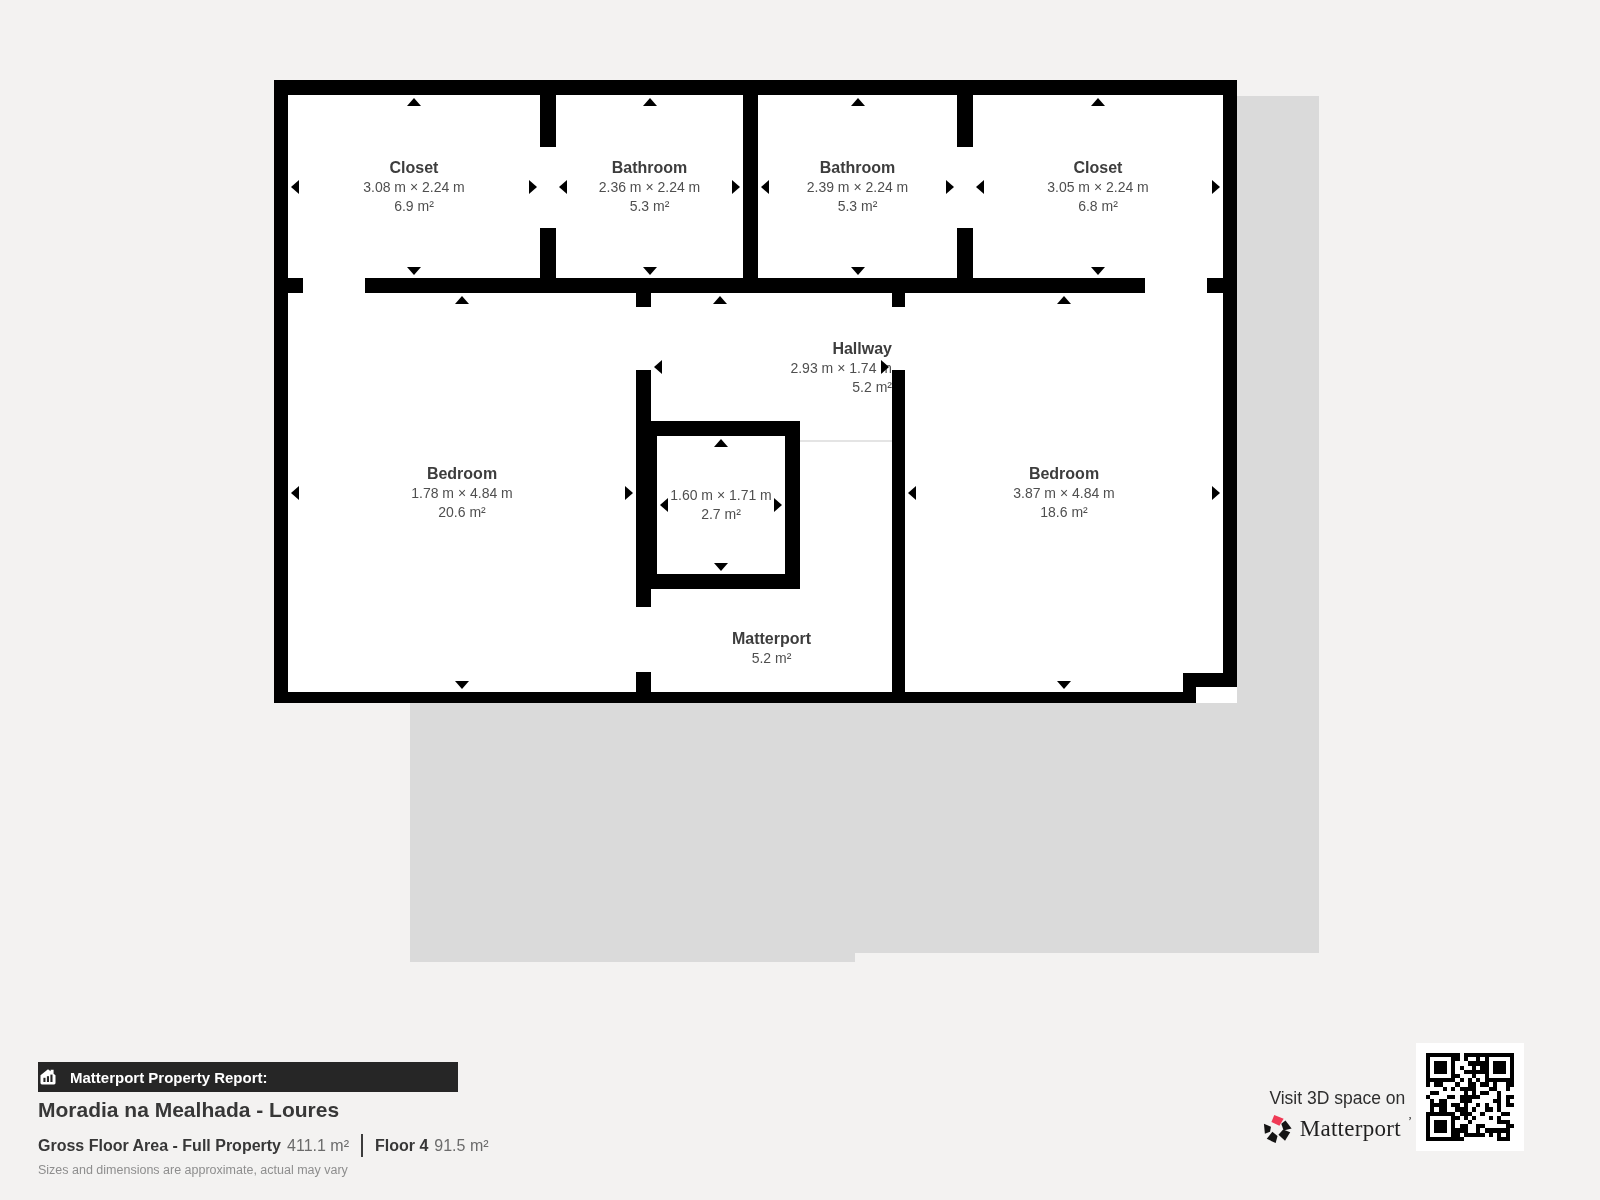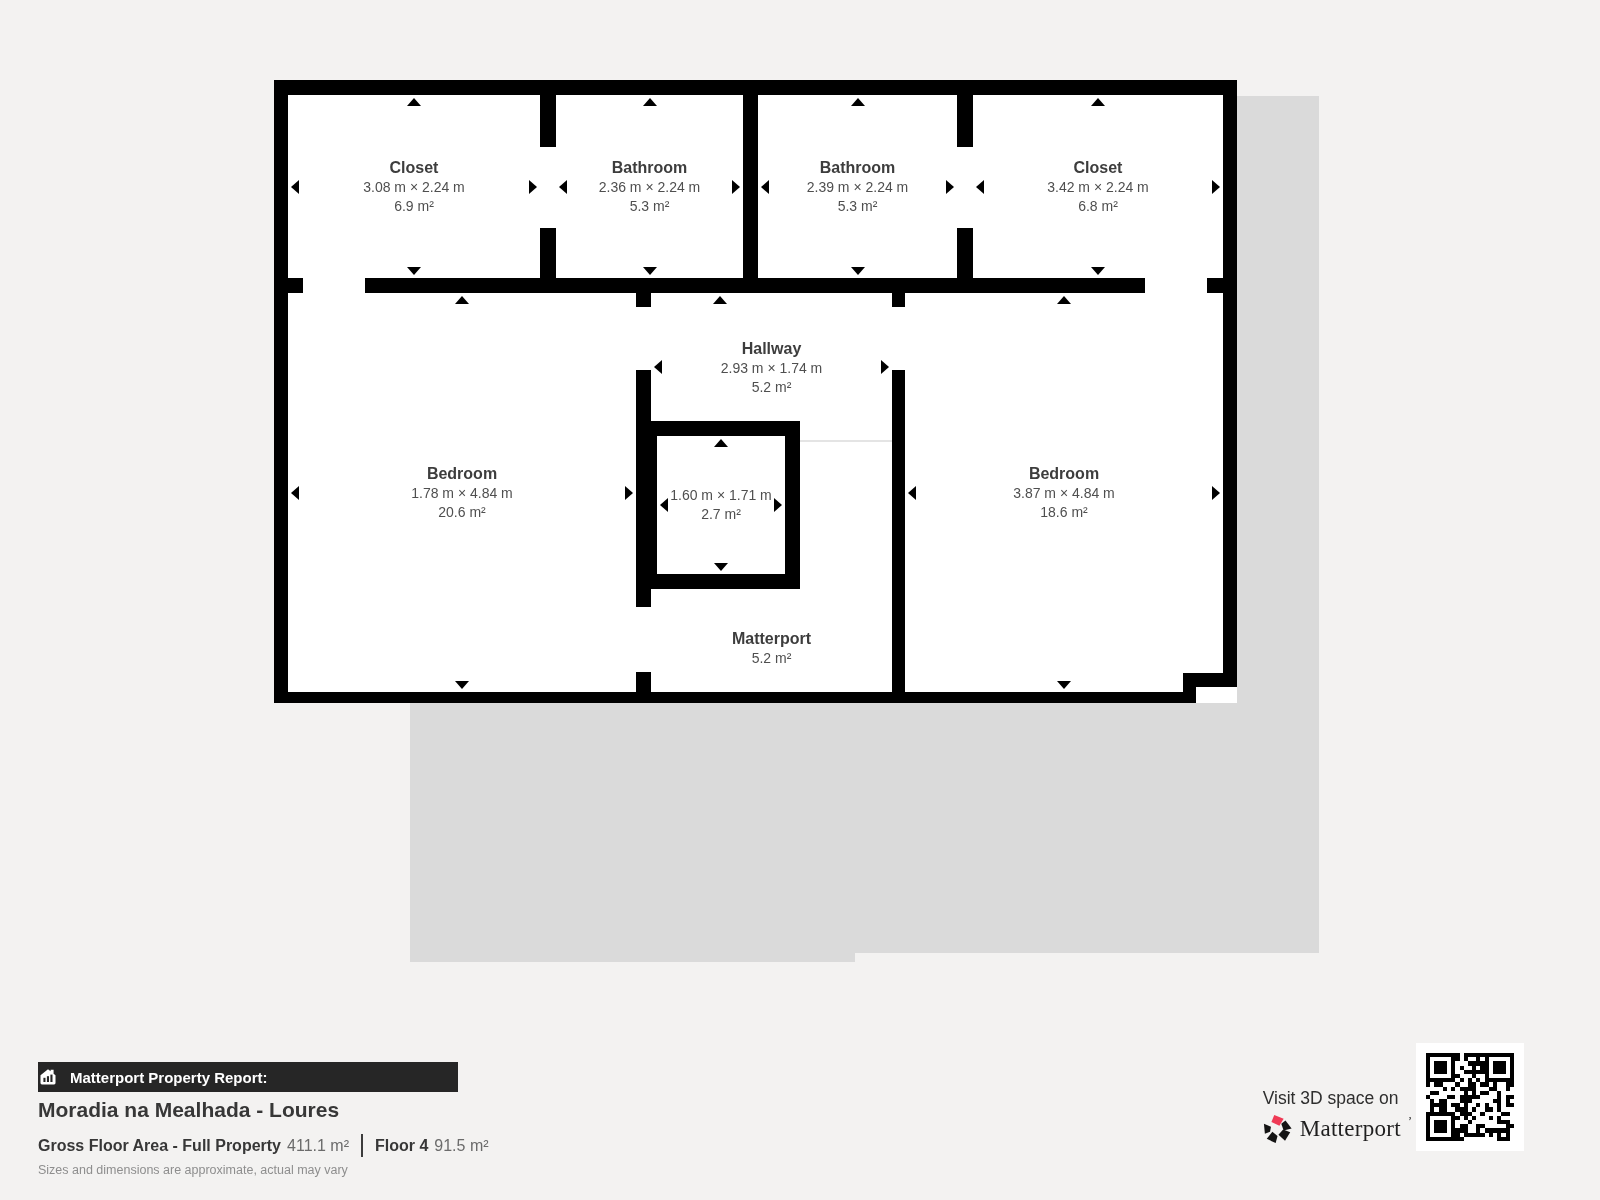--- a/index.html
+++ b/index.html
@@ -38,21 +38,21 @@
          display:flex;align-items:center;gap:12px;box-sizing:border-box;}
   .badge-label{color:#fff;font-weight:bold;font-size:15px;}
   .prop-title{left:38px;top:1098px;font-size:21px;font-weight:bold;color:#373737;}
   .stats{left:38px;top:1134px;display:flex;align-items:center;font-size:16px;}
   .stat-b{font-weight:bold;color:#373737;}
   .stat-v{color:#6b6b6b;margin-left:6px;}
   .stat-sep{width:2px;height:23px;background:#3c3c3c;margin:0 12px;}
   .disclaimer{left:38px;top:1163px;font-size:12.5px;color:#8e8e8e;}
 
   
-  .cta{right:188px;top:1088px;text-align:left;}
+  .cta{right:188px;top:1088px;text-align:center;}
   .cta-visit{font-size:17.5px;color:#2e2e2e;margin-bottom:5px;}
   .brandrow{display:inline-flex;align-items:flex-start;gap:7px;}
   .wordmark{font-family:"Liberation Serif",serif;font-size:23px;color:#1f1f1f;letter-spacing:.3px;line-height:30px;}
   .brandmark{font-family:"Liberation Serif",serif;font-size:12px;color:#1f1f1f;line-height:14px;}
   .qrbox{left:1416px;top:1043px;width:108px;height:108px;background:#fff;
          display:flex;align-items:center;justify-content:center;}
 </style>
 </head>
 <body>
 
@@ -89,21 +89,21 @@
       <div class="room-dims">2.39 m × 2.24 m</div>
       <div class="room-area">5.3 m²</div>
       <i class="ar ar-up"></i>
       <i class="ar ar-down"></i>
       <i class="ar ar-left"></i>
       <i class="ar ar-right"></i>
     </div>
 
     <div class="abs room" style="left:699px;top:15px;width:250px;height:183px;">
       <div class="room-name">Closet</div>
-      <div class="room-dims">3.42 m × 2.24 m</div>
+      <div class="room-dims">3.05 m × 2.24 m</div>
       <div class="room-area">6.8 m²</div>
       <i class="ar ar-up"></i>
       <i class="ar ar-down"></i>
       <i class="ar ar-left"></i>
       <i class="ar ar-right"></i>
     </div>
 
     <div class="abs room" style="left:14px;top:213px;width:348px;height:399px;">
       <div class="room-name">Bedroom</div>
       <div class="room-dims">1.78 m × 4.84 m</div>
@@ -127,21 +127,21 @@
     </div>
 
     <div class="abs door" style="left:265px;top:67px;width:18px;height:81px;"></div>
     <div class="abs door" style="left:682px;top:67px;width:18px;height:81px;"></div>
     <div class="abs door" style="left:29px;top:197px;width:62px;height:17px;"></div>
     <div class="abs door" style="left:871px;top:197px;width:62px;height:17px;"></div>
     <div class="abs door" style="left:361px;top:227px;width:17px;height:63px;"></div>
     <div class="abs door" style="left:617px;top:227px;width:15px;height:63px;"></div>
     <div class="abs door" style="left:361px;top:527px;width:17px;height:65px;"></div>
 
-    <div class="abs room overlay room-hallway" style="left:377px;top:213px;width:241px;height:148px;">
+    <div class="abs room overlay room-hallway" style="left:377px;top:213px;width:241px;height:148px;align-items:flex-end;">
       <div class="room-name">Hallway</div>
       <div class="room-dims">2.93 m × 1.74 m</div>
       <div class="room-area">5.2 m²</div>
       <i class="ar ar-up"></i>
       <i class="ar ar-down"></i>
       <i class="ar ar-left"></i>
       <i class="ar ar-right"></i>
     </div>
 
     <div class="abs thinline" style="left:526px;top:360px;width:92px;height:2px;"></div>

